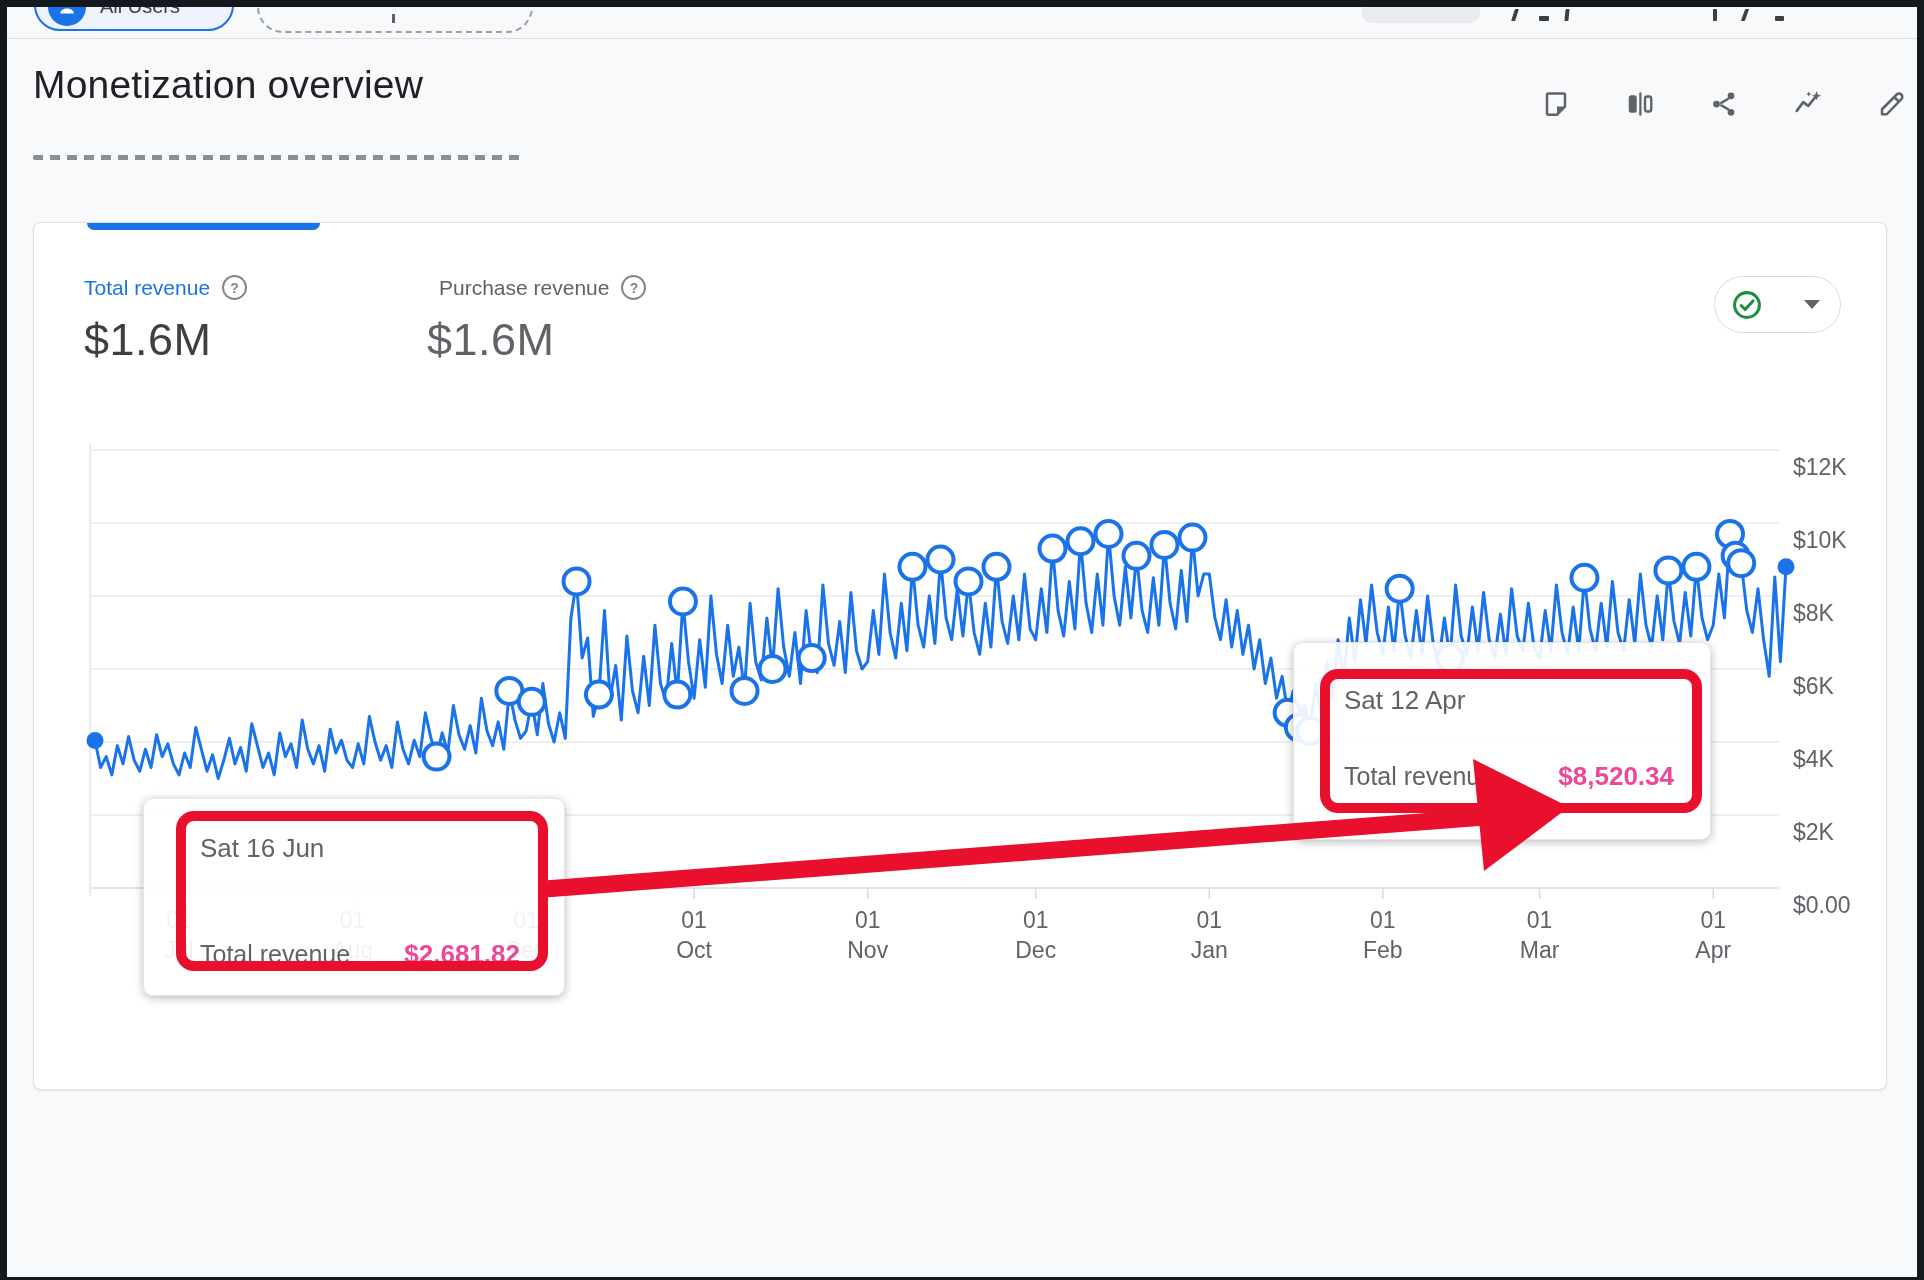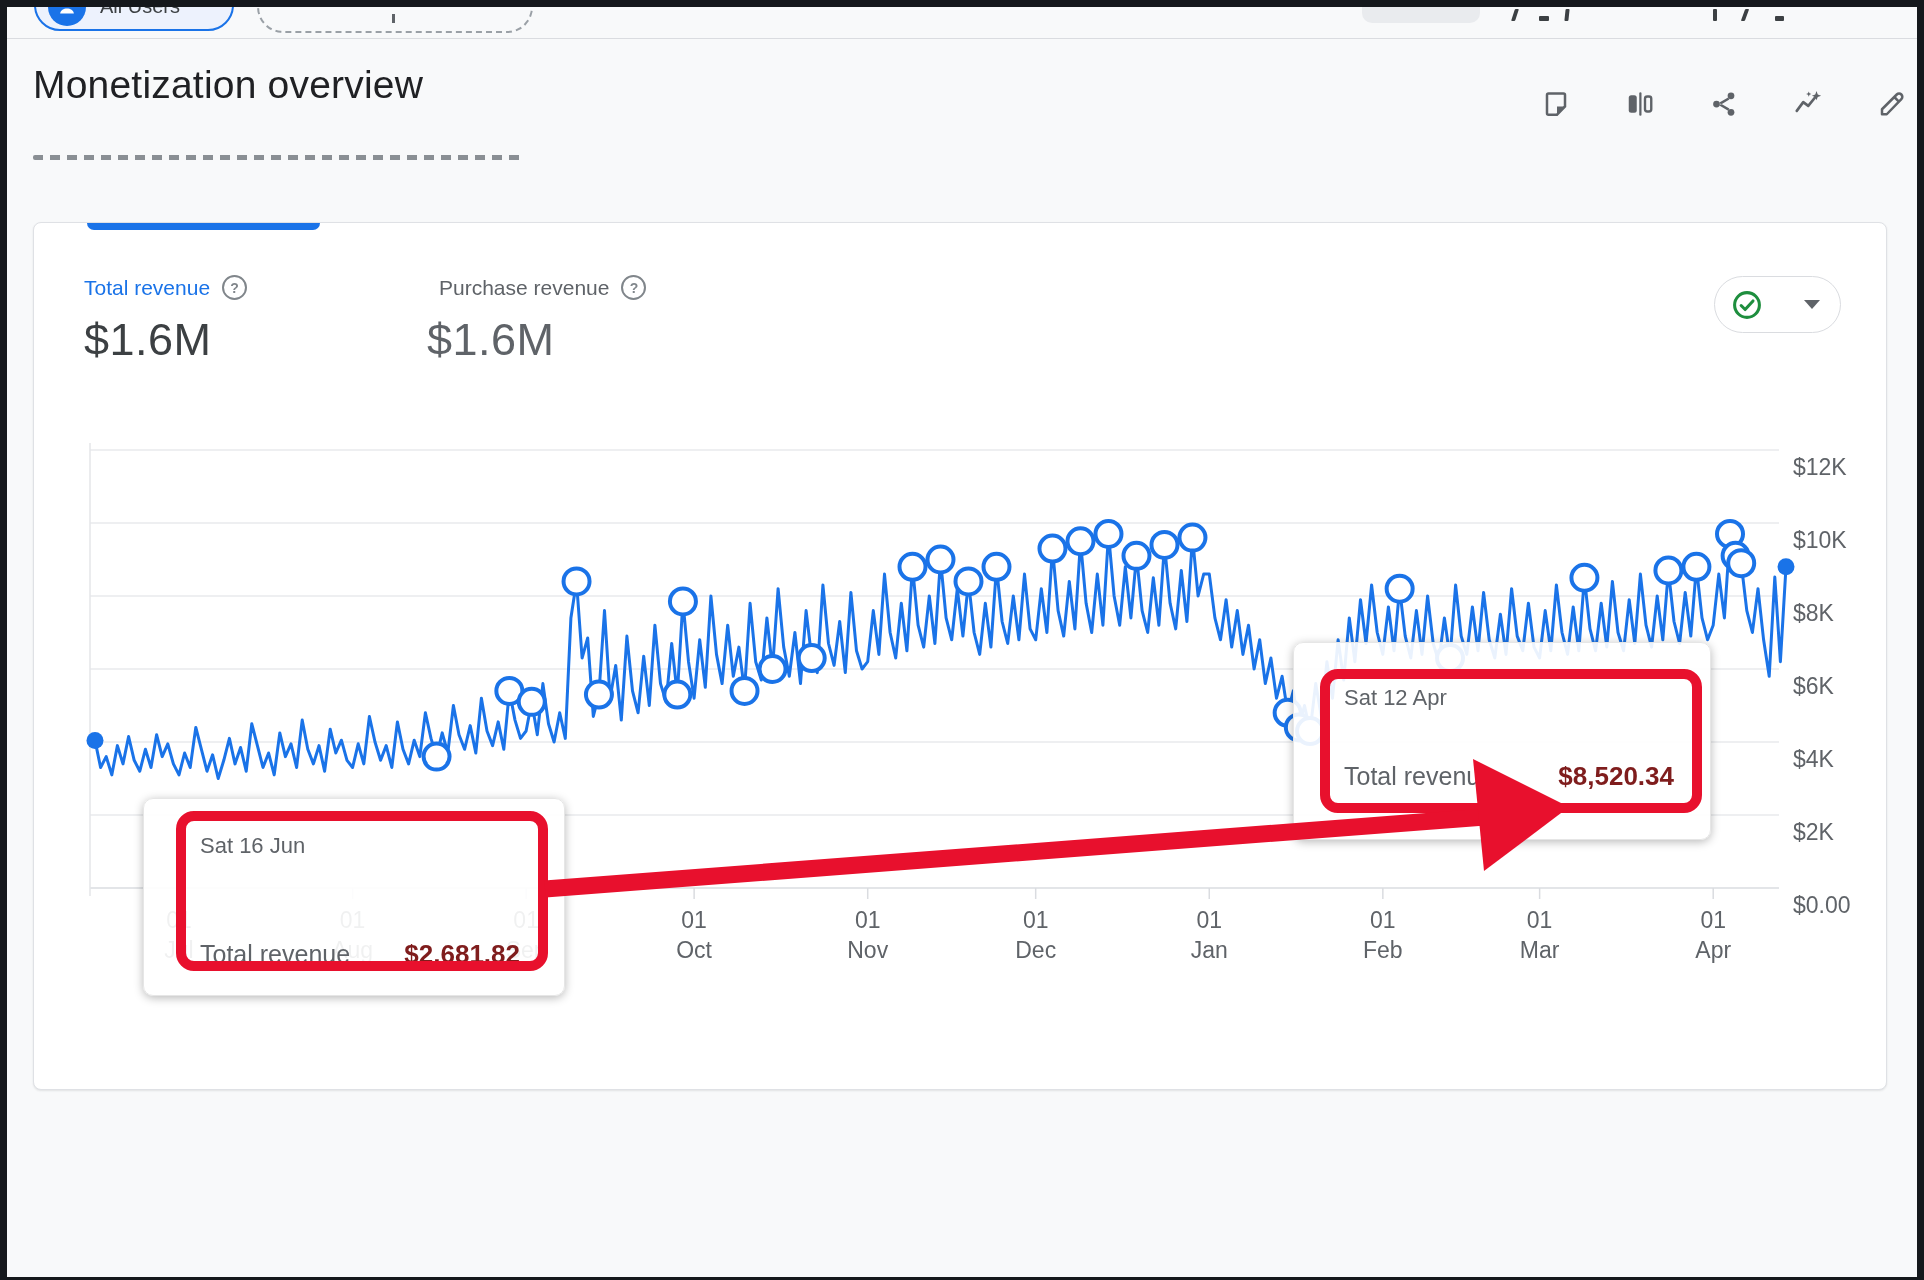--- a/index.html
+++ b/index.html
@@ -45,23 +45,23 @@
   .caret{width:0;height:0;border-left:8px solid transparent;border-right:8px solid transparent;border-top:9px solid #5f6368;}
 
   .chart-svg,.arrow-svg{position:absolute;left:0;top:0;width:1910px;height:1270px;pointer-events:none;}
   .chart-svg{z-index:2;} .arrow-svg{z-index:8;}
 
   
   .ga-tooltip{position:absolute;background:rgba(255,255,255,.91);border:1px solid #e6e6e6;border-radius:10px;
     box-shadow:0 2px 10px rgba(0,0,0,.28);z-index:5;}
   .tt-1{left:136px;top:791px;width:420px;height:196px;}
   .tt-2{left:1286px;top:635px;width:416px;height:196px;}
-  .tt-date{position:absolute;font-size:22px;color:#5f6368;}
+  .tt-date{position:absolute;font-size:26px;color:#5f6368;}
   .tt-row{position:absolute;display:flex;align-items:baseline;font-size:25px;color:#5f6368;}
-  .tt-val{font-weight:700;color:#7f1d1d;font-size:26px;}
+  .tt-val{font-weight:700;color:#ec4899;font-size:26px;}
   .redbox{position:absolute;border:10px solid #e8102d;border-radius:18px;box-sizing:border-box;z-index:6;}
   .tt-1 .tt-date{left:56px;top:34px;} .tt-1 .tt-row{left:56px;top:140px;width:320px;justify-content:space-between;}
   .tt-1 .redbox{left:32px;top:12px;width:372px;height:160px;}
   .tt-2 .tt-date{left:50px;top:42px;} .tt-2 .tt-row{left:50px;top:118px;width:330px;justify-content:space-between;}
   .tt-2 .redbox{left:26px;top:26px;width:382px;height:144px;}
 </style>
 </head>
 <body>
 
 <div class="page">

